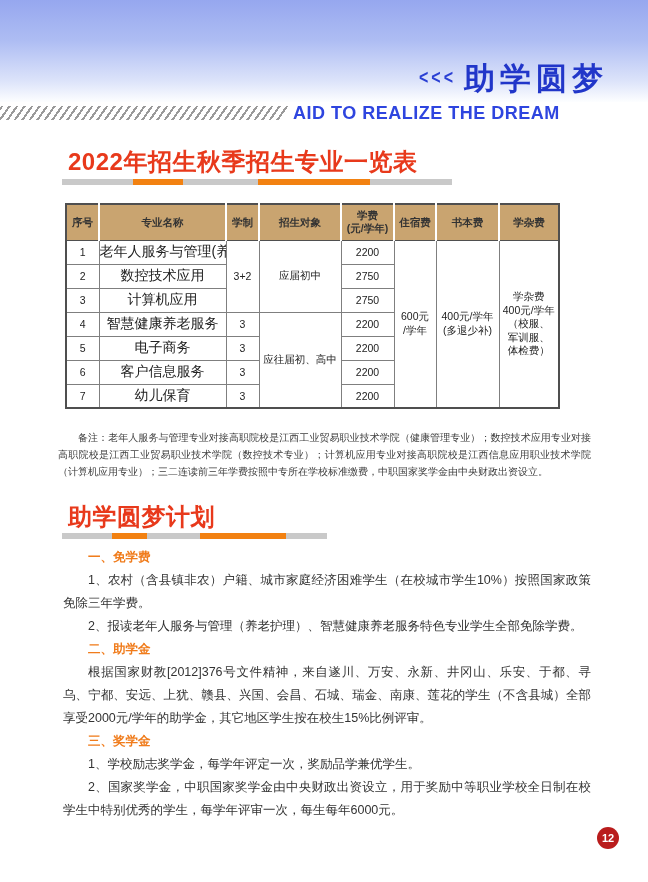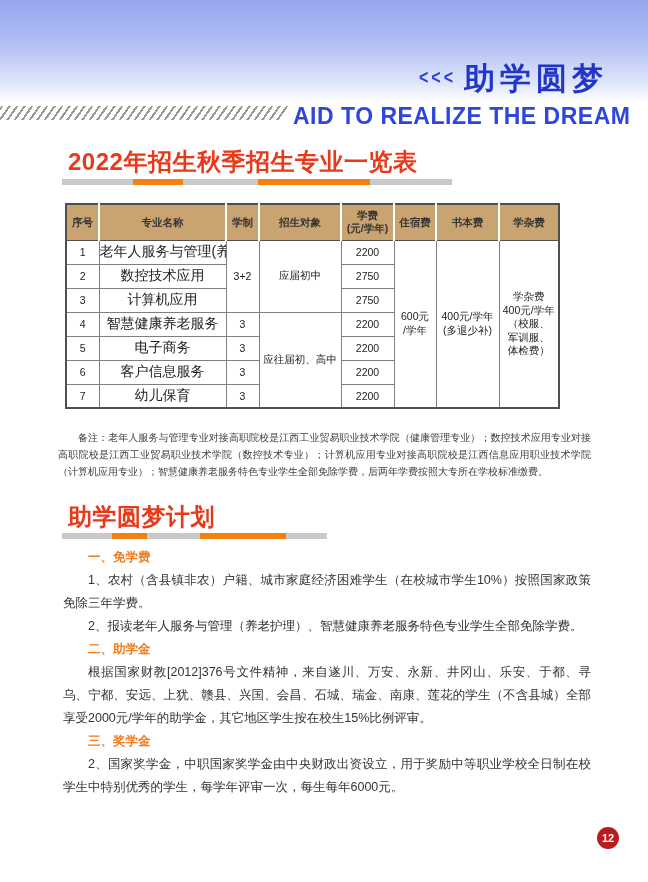--- a/index.html
+++ b/index.html
@@ -27,21 +27,21 @@
     font-family:"Liberation Serif","DejaVu Serif",serif;
     font-size:31px; color:#2136c9; letter-spacing:5px; font-weight:bold;text-align:right;
   }
   .stripes {
     position:absolute; left:-4px; top:106px; width:290px; height:14px;
     background:repeating-linear-gradient(90deg,#9a9a9a 0 2.5px,transparent 2.5px 7.5px);
     transform:skewX(-35deg);
   }
   .en-title {
     position:absolute; left:293px; top:103px;
-    font-size:23px; font-weight:bold; color:#2e45df; letter-spacing:0.5px;
+    font-size:18px; font-weight:bold; color:#2e45df; letter-spacing:0.5px;
     white-space:nowrap;
   }
 
   
   .sec-title {
     position:absolute; left:68px;
     font-size:24px; font-weight:bold; color:#e8391b; letter-spacing:0.5px;
     white-space:nowrap;
   }
   .title1 { top:146px; }
@@ -189,33 +189,34 @@
       <tr>
         <td>7</td>
         <td class="major">幼儿保育</td>
         <td>3</td>
         <td>2200</td>
       </tr>
     </tbody>
       </table>
   </div>
 
-  <div class="note">备注：老年人服务与管理专业对接高职院校是江西工业贸易职业技术学院（健康管理专业）；数控技术应用专业对接高职院校是江西工业贸易职业技术学院（数控技术专业）；计算机应用专业对接高职院校是江西信息应用职业技术学院（计算机应用专业）；智慧健康养老服务特色专业学生全部免除学费，后两年学费按照大专所在学校标准缴费。</div>
+  <div class="note">备注：老年人服务与管理专业对接高职院校是江西工业贸易职业技术学院（健康管理专业）；数控技术应用专业对接高职院校是江西工业贸易职业技术学院（数控技术专业）；计算机应用专业对接高职院校是江西信息应用职业技术学院（计算机应用专业）；三二连读前三年学费按照中专所在学校标准缴费，中职国家奖学金由中央财政出资设立。</div>
 
   <div class="sec-title title2">助学圆梦计划</div>
   <div class="ubar bar2">
     <span class="seg seg1"></span>
     <span class="seg seg2"></span>
   </div>
 
   <div class="body-text">
     <p class="sec-head">一、免学费</p>
     <p>1、农村（含县镇非农）户籍、城市家庭经济困难学生（在校城市学生10%）按照国家政策免除三年学费。</p>
     <p>2、报读老年人服务与管理（养老护理）、智慧健康养老服务特色专业学生全部免除学费。</p>
     <p class="sec-head">二、助学金</p>
     <p>根据国家财教[2012]376号文件精神，来自遂川、万安、永新、井冈山、乐安、于都、寻乌、宁都、安远、上犹、赣县、兴国、会昌、石城、瑞金、南康、莲花的学生（不含县城）全部享受2000元/学年的助学金，其它地区学生按在校生15%比例评审。</p>
     <p class="sec-head">三、奖学金</p>
+    <p>1、学校励志奖学金，每学年评定一次，奖励品学兼优学生。</p>
     <p>2、国家奖学金，中职国家奖学金由中央财政出资设立，用于奖励中等职业学校全日制在校学生中特别优秀的学生，每学年评审一次，每生每年6000元。</p>
   </div>
 
   <div class="page-num">12</div>
 
 </div>
 
 </body></html>

